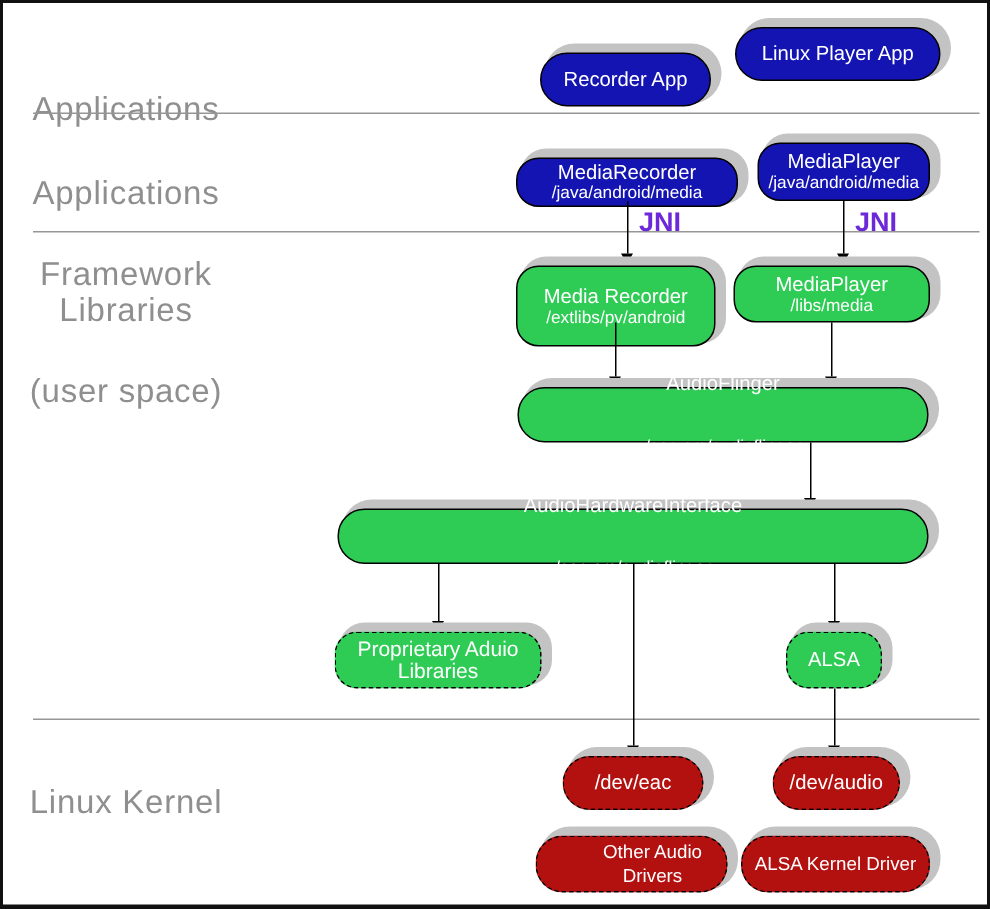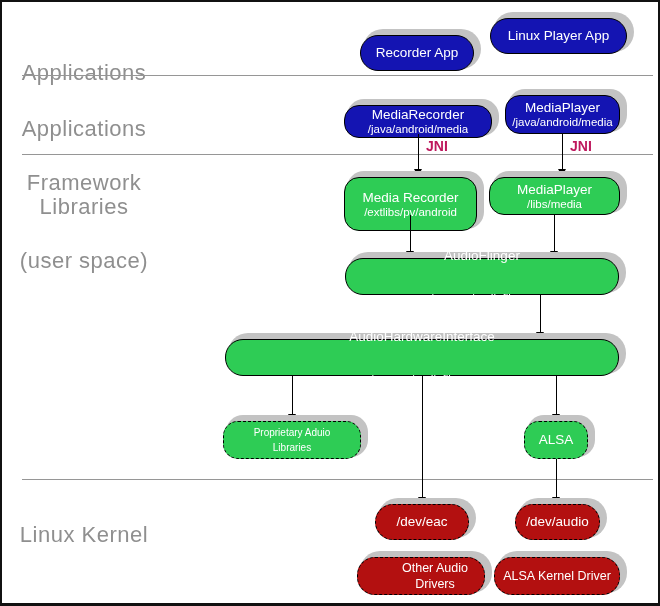--- a/index.html
+++ b/index.html
@@ -41,32 +41,32 @@
   }
   .blue{background:#1414b2;}
   .green{background:#2ecc55;}
   .red{background:#b31010;}
   .dashed{border:1.6px dashed #000;}
   .pill{border-radius:18px;}
   .rounded{border-radius:15px;}
   .bigrounded{border-radius:18px;gap:28px;}
   .title{font-size:13.5px;line-height:16px;}
   .path{font-size:11.5px;line-height:13px;}
-  .two{font-size:10px;line-height:15px;}
+  .two{font-size:14px;line-height:15px;}
   .vline{position:absolute;width:1.2px;background:#000;}
   .ahead{
     position:absolute;width:0;height:0;
     border-left:4px solid transparent;
     border-right:4px solid transparent;
     border-top:7px solid #000;
   }
   .jni{
     position:absolute;
-    color:#be185d;
-    font-size:14px;
+    color:#6d28d9;
+    font-size:18px;
     font-weight:bold;
   }
 </style>
 </head>
 <body>
 
 <div class="canvas">
 
   <div class="section-label" style="top:30px;">
     <span>Applications</span>

